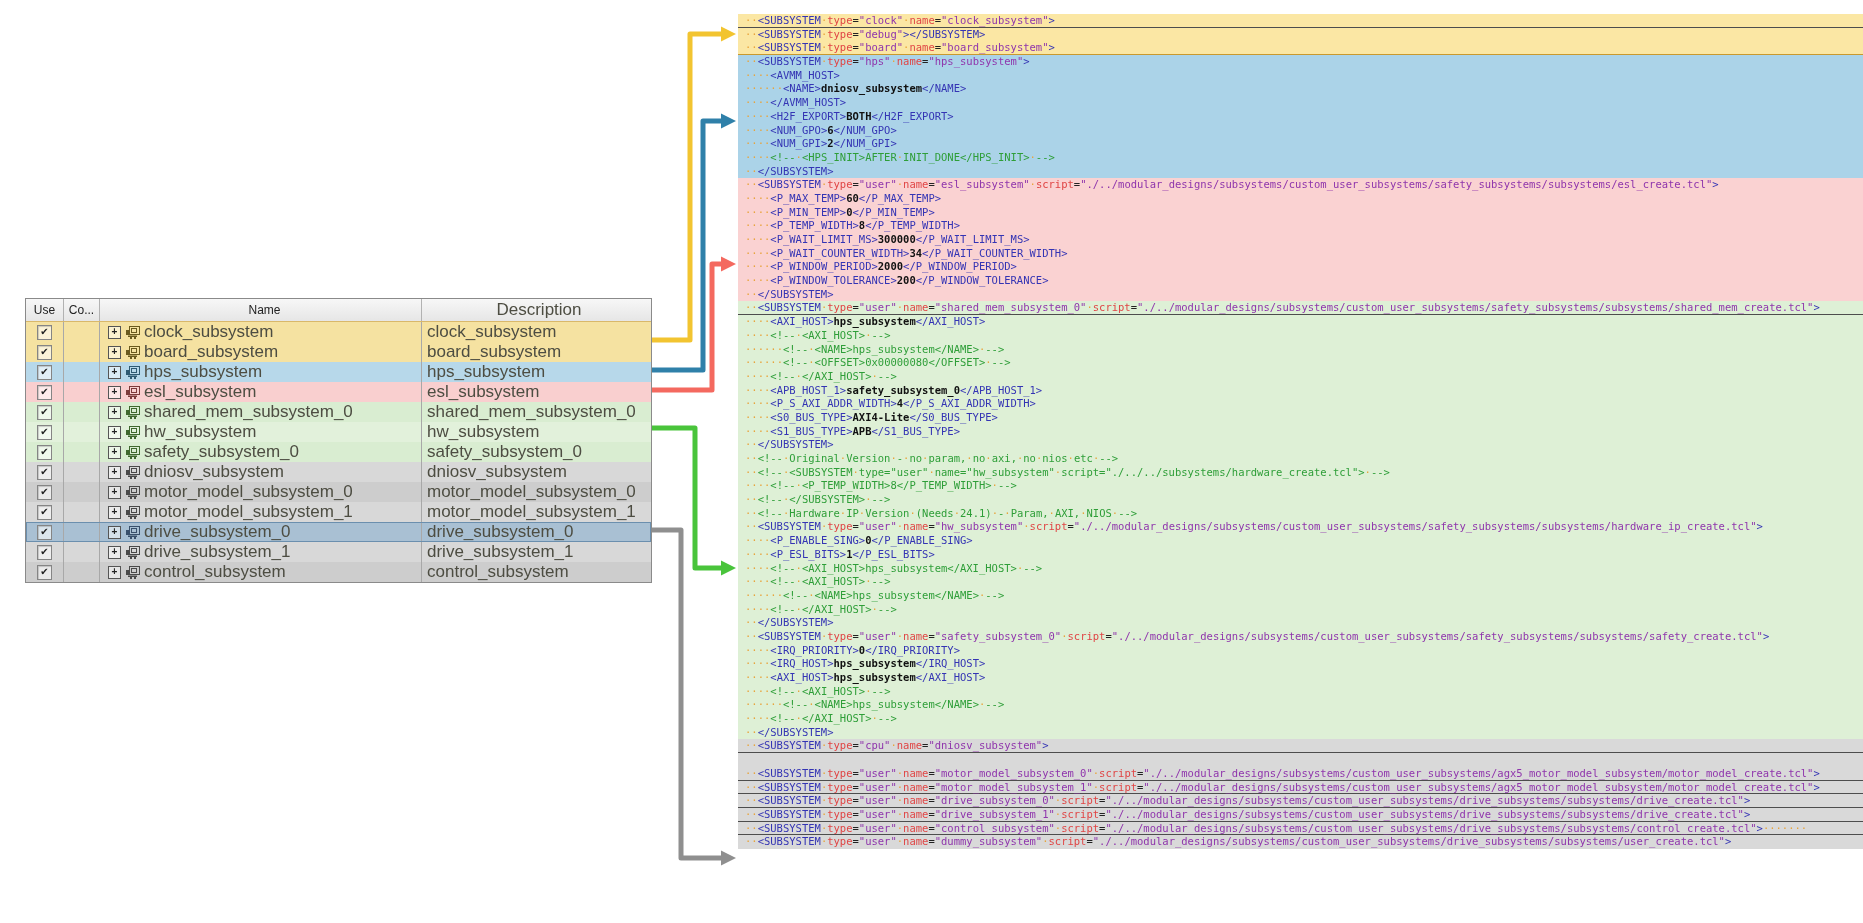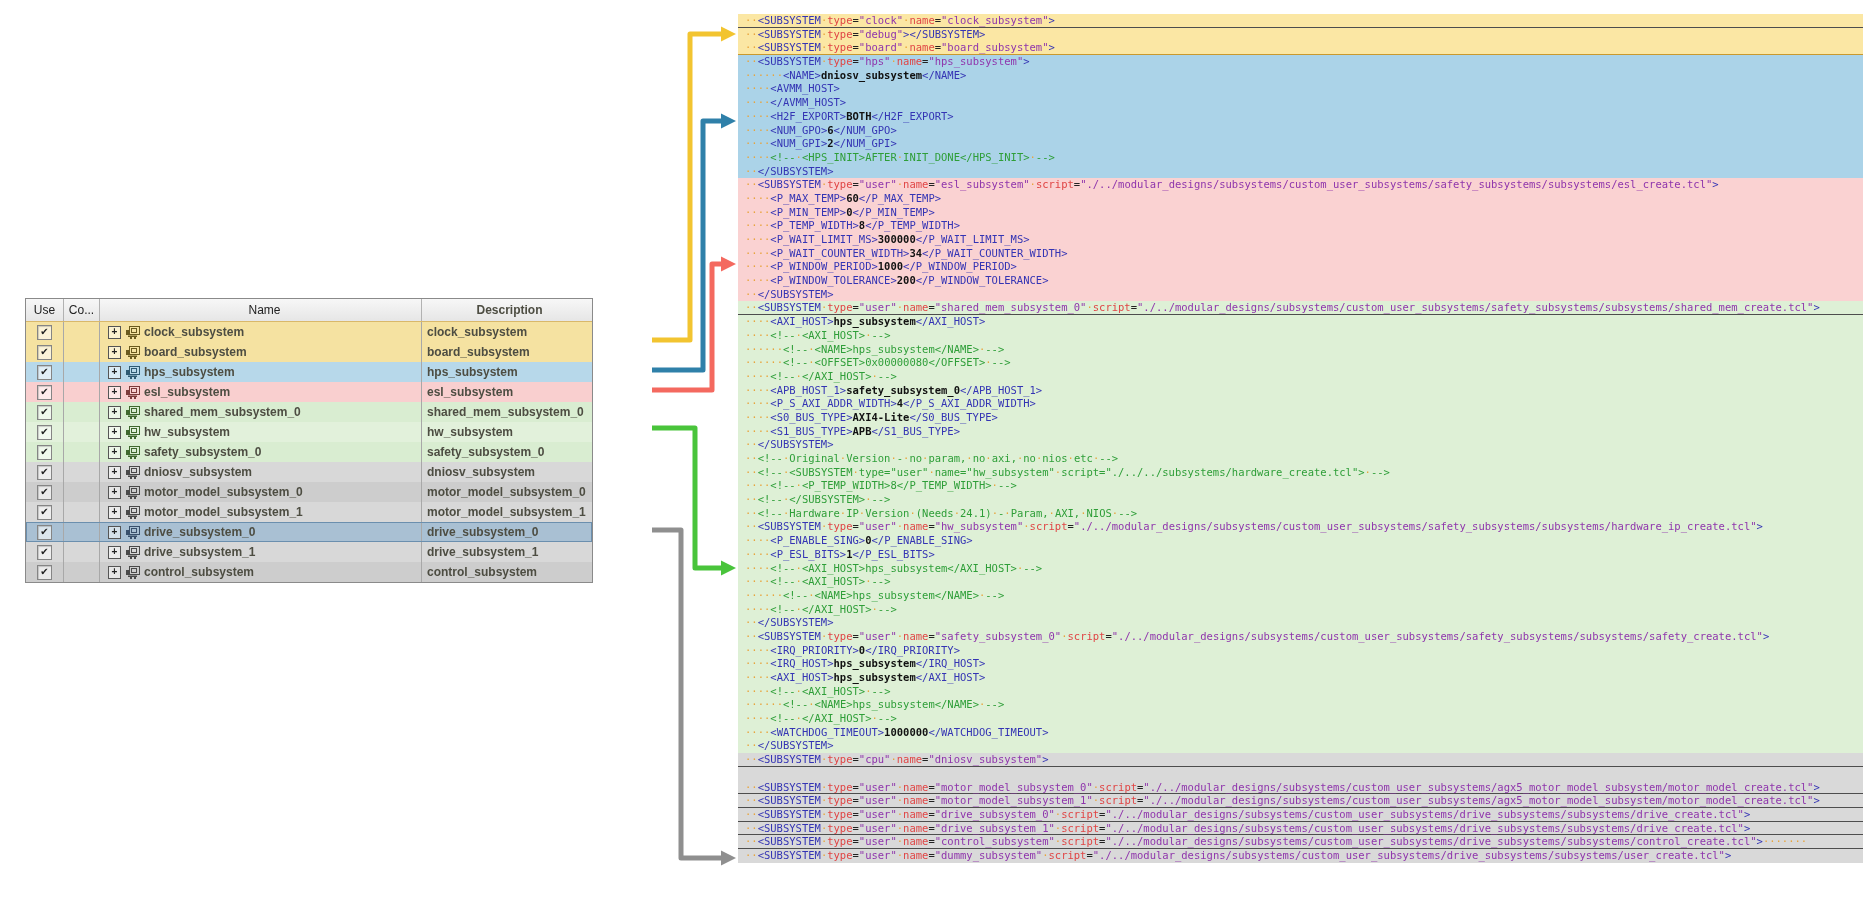--- a/index.html
+++ b/index.html
@@ -1,41 +1,41 @@
 <!DOCTYPE html>
 <html style="--code_y: #fbe7a4; --code_b: #abd3e8; --code_p: #fad2d2; --code_g: #def0d6; --code_d: #d9d9d9; --row_y: #f5e2a1; --row_b: #b7d8ea; --row_p: #f9cfcf; --row_g1: #d9edd1; --row_g2: #e2f1db; --row_d1: #d8d8d8; --row_d2: #cdcdcd; --row_sel: #a9c0d3;"><head>
 <meta charset="utf-8">
 <style>
   html,body{margin:0;padding:0;background:#fff;}
   .stage{position:relative;width:1863px;height:923px;overflow:hidden;background:#fff;
          font-family:"Liberation Sans",sans-serif;}
 
   
-  .subsys-table{position:absolute;left:25px;top:298px;width:568px;border:1px solid #8a8a8a;
+  .subsys-table{position:absolute;left:25px;top:298px;width:627px;border:1px solid #8a8a8a;
                 background:#737373;box-sizing:border-box;}
   .thead{display:flex;height:22px;background:linear-gradient(#f7f7f7,#e6e6e6);
          border-bottom:1px solid #d9b86a;}
   .hc{display:flex;align-items:center;justify-content:center;font-size:12px;color:#222;
       border-right:1px solid #b2b2b2;box-sizing:border-box;overflow:hidden;white-space:nowrap;}
   .trow{display:flex;height:20px;box-sizing:border-box;}
   .trow.sel{outline:1px solid #6b8fae;outline-offset:-1px;}
   .tc{display:flex;align-items:center;border-right:1px solid #a8a8a8;box-sizing:border-box;
       overflow:hidden;white-space:nowrap;}
   .c-use{width:38px;justify-content:center;}
   .c-co{width:36px;text-align:right;}
   .c-name{width:322px;padding-left:8px;}
   .c-desc{flex:1;padding-left:5px;border-right:none;}
   .cb{display:inline-block;width:13px;height:13px;border:1px solid #858585;
       background:rgba(255,255,255,.6);box-shadow:inset 1px 1px 1px rgba(0,0,0,.18);
       font-size:10px;line-height:12px;text-align:center;color:#222;}
   .exp{display:inline-block;width:11px;height:11px;border:1px solid #555;
        background:rgba(255,255,255,.5);font-size:10px;line-height:9px;text-align:center;
        color:#222;font-weight:bold;margin-right:4px;flex:none;}
   .ico{display:inline-flex;margin-right:4px;flex:none;}
-  .nm,.c-desc{font-weight:bold;font-size:12px;color:#4d4d42;}
+  .nm,.c-desc{font-weight:normal;font-size:17px;color:#4d4d42;}
 
   
   .arrows{position:absolute;left:0;top:0;pointer-events:none;}
   .aline{fill:none;stroke-width:5;stroke-linejoin:round;stroke-linecap:butt;}
 
   
   .code-pane{position:absolute;left:738px;top:14px;width:1125px;
              font-family:"DejaVu Sans Mono",monospace;font-size:10.5px;}
   .cl{height:13.7px;line-height:13.7px;white-space:pre;overflow:hidden;padding-left:7px;
       box-sizing:border-box;}
@@ -364,35 +364,35 @@
       <polyline class="aline" points="652,530 681,530 681,858 721,858" stroke="#8f8f8f"></polyline>
       <polygon points="736,858 721,850.5 721,865.5" fill="#8f8f8f"></polygon>
     </g>
   </svg>
 
   <div class="code-pane" id="codePane">
       <div class="cl bg-y ul1"><span class="ws">·</span><span class="ws">·</span><span class="tag">&lt;SUBSYSTEM</span><span class="ws">·</span><span class="attr">type</span><span class="eq">=</span><span class="val">"clock"</span><span class="ws">·</span><span class="attr">name</span><span class="eq">=</span><span class="val">"clock_subsystem"</span><span class="tag">&gt;</span></div>
       <div class="cl bg-y"><span class="ws">·</span><span class="ws">·</span><span class="tag">&lt;SUBSYSTEM</span><span class="ws">·</span><span class="attr">type</span><span class="eq">=</span><span class="val">"debug"</span><span class="tag">&gt;</span><span class="tag">&lt;/SUBSYSTEM</span><span class="tag">&gt;</span></div>
       <div class="cl bg-y ul2"><span class="ws">·</span><span class="ws">·</span><span class="tag">&lt;SUBSYSTEM</span><span class="ws">·</span><span class="attr">type</span><span class="eq">=</span><span class="val">"board"</span><span class="ws">·</span><span class="attr">name</span><span class="eq">=</span><span class="val">"board_subsystem"</span><span class="tag">&gt;</span></div>
       <div class="cl bg-b"><span class="ws">·</span><span class="ws">·</span><span class="tag">&lt;SUBSYSTEM</span><span class="ws">·</span><span class="attr">type</span><span class="eq">=</span><span class="val">"hps"</span><span class="ws">·</span><span class="attr">name</span><span class="eq">=</span><span class="val">"hps_subsystem"</span><span class="tag">&gt;</span></div>
+      <div class="cl bg-b"><span class="ws">·</span><span class="ws">·</span><span class="ws">·</span><span class="ws">·</span><span class="tag">&lt;AVMM_HOST</span><span class="tag">&gt;</span></div>
       <div class="cl bg-b"><span class="ws">·</span><span class="ws">·</span><span class="ws">·</span><span class="ws">·</span><span class="ws">·</span><span class="ws">·</span><span class="tag">&lt;NAME</span><span class="tag">&gt;</span><span class="txt">dniosv_subsystem</span><span class="tag">&lt;/NAME</span><span class="tag">&gt;</span></div>
-      <div class="cl bg-b"><span class="ws">·</span><span class="ws">·</span><span class="ws">·</span><span class="ws">·</span><span class="tag">&lt;AVMM_HOST</span><span class="tag">&gt;</span></div>
       <div class="cl bg-b"><span class="ws">·</span><span class="ws">·</span><span class="ws">·</span><span class="ws">·</span><span class="tag">&lt;/AVMM_HOST</span><span class="tag">&gt;</span></div>
       <div class="cl bg-b"><span class="ws">·</span><span class="ws">·</span><span class="ws">·</span><span class="ws">·</span><span class="tag">&lt;H2F_EXPORT</span><span class="tag">&gt;</span><span class="txt">BOTH</span><span class="tag">&lt;/H2F_EXPORT</span><span class="tag">&gt;</span></div>
       <div class="cl bg-b"><span class="ws">·</span><span class="ws">·</span><span class="ws">·</span><span class="ws">·</span><span class="tag">&lt;NUM_GPO</span><span class="tag">&gt;</span><span class="txt">6</span><span class="tag">&lt;/NUM_GPO</span><span class="tag">&gt;</span></div>
       <div class="cl bg-b"><span class="ws">·</span><span class="ws">·</span><span class="ws">·</span><span class="ws">·</span><span class="tag">&lt;NUM_GPI</span><span class="tag">&gt;</span><span class="txt">2</span><span class="tag">&lt;/NUM_GPI</span><span class="tag">&gt;</span></div>
       <div class="cl bg-b"><span class="ws">·</span><span class="ws">·</span><span class="ws">·</span><span class="ws">·</span><span class="cmt">&lt;!--</span><span class="ws">·</span><span class="cmt">&lt;HPS_INIT&gt;AFTER</span><span class="ws">·</span><span class="cmt">INIT_DONE&lt;/HPS_INIT&gt;</span><span class="ws">·</span><span class="cmt">--&gt;</span></div>
       <div class="cl bg-b"><span class="ws">·</span><span class="ws">·</span><span class="tag">&lt;/SUBSYSTEM</span><span class="tag">&gt;</span></div>
       <div class="cl bg-p"><span class="ws">·</span><span class="ws">·</span><span class="tag">&lt;SUBSYSTEM</span><span class="ws">·</span><span class="attr">type</span><span class="eq">=</span><span class="val">"user"</span><span class="ws">·</span><span class="attr">name</span><span class="eq">=</span><span class="val">"esl_subsystem"</span><span class="ws">·</span><span class="attr">script</span><span class="eq">=</span><span class="val">"./../modular_designs/subsystems/custom_user_subsystems/safety_subsystems/subsystems/esl_create.tcl"</span><span class="tag">&gt;</span></div>
       <div class="cl bg-p"><span class="ws">·</span><span class="ws">·</span><span class="ws">·</span><span class="ws">·</span><span class="tag">&lt;P_MAX_TEMP</span><span class="tag">&gt;</span><span class="txt">60</span><span class="tag">&lt;/P_MAX_TEMP</span><span class="tag">&gt;</span></div>
       <div class="cl bg-p"><span class="ws">·</span><span class="ws">·</span><span class="ws">·</span><span class="ws">·</span><span class="tag">&lt;P_MIN_TEMP</span><span class="tag">&gt;</span><span class="txt">0</span><span class="tag">&lt;/P_MIN_TEMP</span><span class="tag">&gt;</span></div>
       <div class="cl bg-p"><span class="ws">·</span><span class="ws">·</span><span class="ws">·</span><span class="ws">·</span><span class="tag">&lt;P_TEMP_WIDTH</span><span class="tag">&gt;</span><span class="txt">8</span><span class="tag">&lt;/P_TEMP_WIDTH</span><span class="tag">&gt;</span></div>
       <div class="cl bg-p"><span class="ws">·</span><span class="ws">·</span><span class="ws">·</span><span class="ws">·</span><span class="tag">&lt;P_WAIT_LIMIT_MS</span><span class="tag">&gt;</span><span class="txt">300000</span><span class="tag">&lt;/P_WAIT_LIMIT_MS</span><span class="tag">&gt;</span></div>
       <div class="cl bg-p"><span class="ws">·</span><span class="ws">·</span><span class="ws">·</span><span class="ws">·</span><span class="tag">&lt;P_WAIT_COUNTER_WIDTH</span><span class="tag">&gt;</span><span class="txt">34</span><span class="tag">&lt;/P_WAIT_COUNTER_WIDTH</span><span class="tag">&gt;</span></div>
-      <div class="cl bg-p"><span class="ws">·</span><span class="ws">·</span><span class="ws">·</span><span class="ws">·</span><span class="tag">&lt;P_WINDOW_PERIOD</span><span class="tag">&gt;</span><span class="txt">1000</span><span class="tag">&lt;/P_WINDOW_PERIOD</span><span class="tag">&gt;</span></div>
+      <div class="cl bg-p"><span class="ws">·</span><span class="ws">·</span><span class="ws">·</span><span class="ws">·</span><span class="tag">&lt;P_WINDOW_PERIOD</span><span class="tag">&gt;</span><span class="txt">2000</span><span class="tag">&lt;/P_WINDOW_PERIOD</span><span class="tag">&gt;</span></div>
       <div class="cl bg-p"><span class="ws">·</span><span class="ws">·</span><span class="ws">·</span><span class="ws">·</span><span class="tag">&lt;P_WINDOW_TOLERANCE</span><span class="tag">&gt;</span><span class="txt">200</span><span class="tag">&lt;/P_WINDOW_TOLERANCE</span><span class="tag">&gt;</span></div>
       <div class="cl bg-p"><span class="ws">·</span><span class="ws">·</span><span class="tag">&lt;/SUBSYSTEM</span><span class="tag">&gt;</span></div>
       <div class="cl bg-g ul1"><span class="ws">·</span><span class="ws">·</span><span class="tag">&lt;SUBSYSTEM</span><span class="ws">·</span><span class="attr">type</span><span class="eq">=</span><span class="val">"user"</span><span class="ws">·</span><span class="attr">name</span><span class="eq">=</span><span class="val">"shared_mem_subsystem_0"</span><span class="ws">·</span><span class="attr">script</span><span class="eq">=</span><span class="val">"./../modular_designs/subsystems/custom_user_subsystems/safety_subsystems/subsystems/shared_mem_create.tcl"</span><span class="tag">&gt;</span></div>
       <div class="cl bg-g"><span class="ws">·</span><span class="ws">·</span><span class="ws">·</span><span class="ws">·</span><span class="tag">&lt;AXI_HOST</span><span class="tag">&gt;</span><span class="txt">hps_subsystem</span><span class="tag">&lt;/AXI_HOST</span><span class="tag">&gt;</span></div>
       <div class="cl bg-g"><span class="ws">·</span><span class="ws">·</span><span class="ws">·</span><span class="ws">·</span><span class="cmt">&lt;!--</span><span class="ws">·</span><span class="cmt">&lt;AXI_HOST&gt;</span><span class="ws">·</span><span class="cmt">--&gt;</span></div>
       <div class="cl bg-g"><span class="ws">·</span><span class="ws">·</span><span class="ws">·</span><span class="ws">·</span><span class="ws">·</span><span class="ws">·</span><span class="cmt">&lt;!--</span><span class="ws">·</span><span class="cmt">&lt;NAME&gt;hps_subsystem&lt;/NAME&gt;</span><span class="ws">·</span><span class="cmt">--&gt;</span></div>
       <div class="cl bg-g"><span class="ws">·</span><span class="ws">·</span><span class="ws">·</span><span class="ws">·</span><span class="ws">·</span><span class="ws">·</span><span class="cmt">&lt;!--</span><span class="ws">·</span><span class="cmt">&lt;OFFSET&gt;0x00000080&lt;/OFFSET&gt;</span><span class="ws">·</span><span class="cmt">--&gt;</span></div>
       <div class="cl bg-g"><span class="ws">·</span><span class="ws">·</span><span class="ws">·</span><span class="ws">·</span><span class="cmt">&lt;!--</span><span class="ws">·</span><span class="cmt">&lt;/AXI_HOST&gt;</span><span class="ws">·</span><span class="cmt">--&gt;</span></div>
       <div class="cl bg-g"><span class="ws">·</span><span class="ws">·</span><span class="ws">·</span><span class="ws">·</span><span class="tag">&lt;APB_HOST_1</span><span class="tag">&gt;</span><span class="txt">safety_subsystem_0</span><span class="tag">&lt;/APB_HOST_1</span><span class="tag">&gt;</span></div>
       <div class="cl bg-g"><span class="ws">·</span><span class="ws">·</span><span class="ws">·</span><span class="ws">·</span><span class="tag">&lt;P_S_AXI_ADDR_WIDTH</span><span class="tag">&gt;</span><span class="txt">4</span><span class="tag">&lt;/P_S_AXI_ADDR_WIDTH</span><span class="tag">&gt;</span></div>
@@ -412,21 +412,20 @@
       <div class="cl bg-g"><span class="ws">·</span><span class="ws">·</span><span class="ws">·</span><span class="ws">·</span><span class="ws">·</span><span class="ws">·</span><span class="cmt">&lt;!--</span><span class="ws">·</span><span class="cmt">&lt;NAME&gt;hps_subsystem&lt;/NAME&gt;</span><span class="ws">·</span><span class="cmt">--&gt;</span></div>
       <div class="cl bg-g"><span class="ws">·</span><span class="ws">·</span><span class="ws">·</span><span class="ws">·</span><span class="cmt">&lt;!--</span><span class="ws">·</span><span class="cmt">&lt;/AXI_HOST&gt;</span><span class="ws">·</span><span class="cmt">--&gt;</span></div>
       <div class="cl bg-g"><span class="ws">·</span><span class="ws">·</span><span class="tag">&lt;/SUBSYSTEM</span><span class="tag">&gt;</span></div>
       <div class="cl bg-g"><span class="ws">·</span><span class="ws">·</span><span class="tag">&lt;SUBSYSTEM</span><span class="ws">·</span><span class="attr">type</span><span class="eq">=</span><span class="val">"user"</span><span class="ws">·</span><span class="attr">name</span><span class="eq">=</span><span class="val">"safety_subsystem_0"</span><span class="ws">·</span><span class="attr">script</span><span class="eq">=</span><span class="val">"./../modular_designs/subsystems/custom_user_subsystems/safety_subsystems/subsystems/safety_create.tcl"</span><span class="tag">&gt;</span></div>
       <div class="cl bg-g"><span class="ws">·</span><span class="ws">·</span><span class="ws">·</span><span class="ws">·</span><span class="tag">&lt;IRQ_PRIORITY</span><span class="tag">&gt;</span><span class="txt">0</span><span class="tag">&lt;/IRQ_PRIORITY</span><span class="tag">&gt;</span></div>
       <div class="cl bg-g"><span class="ws">·</span><span class="ws">·</span><span class="ws">·</span><span class="ws">·</span><span class="tag">&lt;IRQ_HOST</span><span class="tag">&gt;</span><span class="txt">hps_subsystem</span><span class="tag">&lt;/IRQ_HOST</span><span class="tag">&gt;</span></div>
       <div class="cl bg-g"><span class="ws">·</span><span class="ws">·</span><span class="ws">·</span><span class="ws">·</span><span class="tag">&lt;AXI_HOST</span><span class="tag">&gt;</span><span class="txt">hps_subsystem</span><span class="tag">&lt;/AXI_HOST</span><span class="tag">&gt;</span></div>
       <div class="cl bg-g"><span class="ws">·</span><span class="ws">·</span><span class="ws">·</span><span class="ws">·</span><span class="cmt">&lt;!--</span><span class="ws">·</span><span class="cmt">&lt;AXI_HOST&gt;</span><span class="ws">·</span><span class="cmt">--&gt;</span></div>
       <div class="cl bg-g"><span class="ws">·</span><span class="ws">·</span><span class="ws">·</span><span class="ws">·</span><span class="ws">·</span><span class="ws">·</span><span class="cmt">&lt;!--</span><span class="ws">·</span><span class="cmt">&lt;NAME&gt;hps_subsystem&lt;/NAME&gt;</span><span class="ws">·</span><span class="cmt">--&gt;</span></div>
       <div class="cl bg-g"><span class="ws">·</span><span class="ws">·</span><span class="ws">·</span><span class="ws">·</span><span class="cmt">&lt;!--</span><span class="ws">·</span><span class="cmt">&lt;/AXI_HOST&gt;</span><span class="ws">·</span><span class="cmt">--&gt;</span></div>
-      <div class="cl bg-g"><span class="ws">·</span><span class="ws">·</span><span class="ws">·</span><span class="ws">·</span><span class="tag">&lt;WATCHDOG_TIMEOUT</span><span class="tag">&gt;</span><span class="txt">1000000</span><span class="tag">&lt;/WATCHDOG_TIMEOUT</span><span class="tag">&gt;</span></div>
       <div class="cl bg-g"><span class="ws">·</span><span class="ws">·</span><span class="tag">&lt;/SUBSYSTEM</span><span class="tag">&gt;</span></div>
       <div class="cl bg-d ul1"><span class="ws">·</span><span class="ws">·</span><span class="tag">&lt;SUBSYSTEM</span><span class="ws">·</span><span class="attr">type</span><span class="eq">=</span><span class="val">"cpu"</span><span class="ws">·</span><span class="attr">name</span><span class="eq">=</span><span class="val">"dniosv_subsystem"</span><span class="tag">&gt;</span></div>
       <div class="cl bg-d"></div>
       <div class="cl bg-d ul1"><span class="ws">·</span><span class="ws">·</span><span class="tag">&lt;SUBSYSTEM</span><span class="ws">·</span><span class="attr">type</span><span class="eq">=</span><span class="val">"user"</span><span class="ws">·</span><span class="attr">name</span><span class="eq">=</span><span class="val">"motor_model_subsystem_0"</span><span class="ws">·</span><span class="attr">script</span><span class="eq">=</span><span class="val">"./../modular_designs/subsystems/custom_user_subsystems/agx5_motor_model_subsystem/motor_model_create.tcl"</span><span class="tag">&gt;</span></div>
       <div class="cl bg-d ul1"><span class="ws">·</span><span class="ws">·</span><span class="tag">&lt;SUBSYSTEM</span><span class="ws">·</span><span class="attr">type</span><span class="eq">=</span><span class="val">"user"</span><span class="ws">·</span><span class="attr">name</span><span class="eq">=</span><span class="val">"motor_model_subsystem_1"</span><span class="ws">·</span><span class="attr">script</span><span class="eq">=</span><span class="val">"./../modular_designs/subsystems/custom_user_subsystems/agx5_motor_model_subsystem/motor_model_create.tcl"</span><span class="tag">&gt;</span></div>
       <div class="cl bg-d ul1"><span class="ws">·</span><span class="ws">·</span><span class="tag">&lt;SUBSYSTEM</span><span class="ws">·</span><span class="attr">type</span><span class="eq">=</span><span class="val">"user"</span><span class="ws">·</span><span class="attr">name</span><span class="eq">=</span><span class="val">"drive_subsystem_0"</span><span class="ws">·</span><span class="attr">script</span><span class="eq">=</span><span class="val">"./../modular_designs/subsystems/custom_user_subsystems/drive_subsystems/subsystems/drive_create.tcl"</span><span class="tag">&gt;</span></div>
       <div class="cl bg-d ul1"><span class="ws">·</span><span class="ws">·</span><span class="tag">&lt;SUBSYSTEM</span><span class="ws">·</span><span class="attr">type</span><span class="eq">=</span><span class="val">"user"</span><span class="ws">·</span><span class="attr">name</span><span class="eq">=</span><span class="val">"drive_subsystem_1"</span><span class="ws">·</span><span class="attr">script</span><span class="eq">=</span><span class="val">"./../modular_designs/subsystems/custom_user_subsystems/drive_subsystems/subsystems/drive_create.tcl"</span><span class="tag">&gt;</span></div>
       <div class="cl bg-d ul1"><span class="ws">·</span><span class="ws">·</span><span class="tag">&lt;SUBSYSTEM</span><span class="ws">·</span><span class="attr">type</span><span class="eq">=</span><span class="val">"user"</span><span class="ws">·</span><span class="attr">name</span><span class="eq">=</span><span class="val">"control_subsystem"</span><span class="ws">·</span><span class="attr">script</span><span class="eq">=</span><span class="val">"./../modular_designs/subsystems/custom_user_subsystems/drive_subsystems/subsystems/control_create.tcl"</span><span class="tag">&gt;</span><span class="ws">·</span><span class="ws">·</span><span class="ws">·</span><span class="ws">·</span><span class="ws">·</span><span class="ws">·</span><span class="ws">·</span></div>
       <div class="cl bg-d"><span class="ws">·</span><span class="ws">·</span><span class="tag">&lt;SUBSYSTEM</span><span class="ws">·</span><span class="attr">type</span><span class="eq">=</span><span class="val">"user"</span><span class="ws">·</span><span class="attr">name</span><span class="eq">=</span><span class="val">"dummy_subsystem"</span><span class="ws">·</span><span class="attr">script</span><span class="eq">=</span><span class="val">"./../modular_designs/subsystems/custom_user_subsystems/drive_subsystems/subsystems/user_create.tcl"</span><span class="tag">&gt;</span></div>
     </div>

